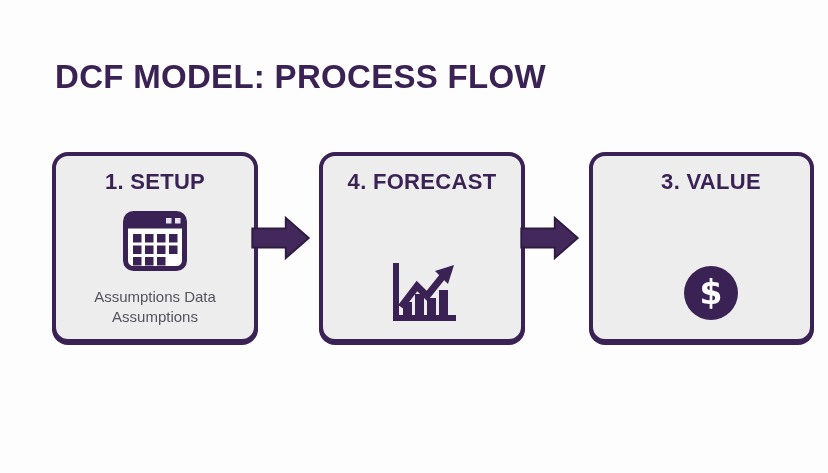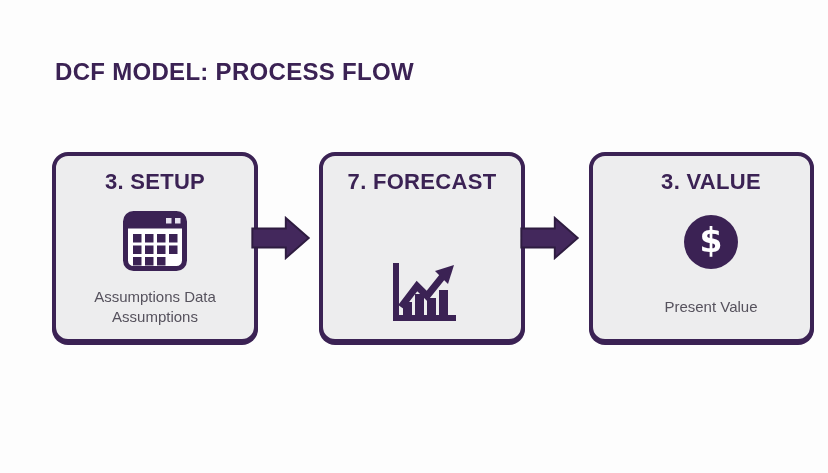--- a/index.html
+++ b/index.html
@@ -3,21 +3,21 @@
 <meta charset="utf-8">
 <style>
   html,body{margin:0;padding:0;}
   body{
     width:828px;height:473px;position:relative;overflow:hidden;
     background:#fdfdfd;
     font-family:"Liberation Sans", sans-serif;
   }
   .page-title{
     position:absolute;left:55px;top:58px;
-    font-size:24px;font-weight:800;letter-spacing:.3px;
+    font-size:33px;font-weight:800;letter-spacing:.3px;
     color:#3b2254;white-space:nowrap;
   }
   .flow-row{position:absolute;left:0;top:0;width:828px;height:473px;}
   .step-box{
     position:absolute;top:152px;width:182px;height:157px;
     background:#ededee;border:4px solid #3b2254;border-radius:16px;
     box-shadow:0 2px 0 #3b2254;
     display:flex;flex-direction:column;align-items:center;
     justify-content:space-between;
     padding:13px 8px 13px;box-sizing:content-box;
@@ -47,21 +47,21 @@
   .arrow-2{left:519px;}
 </style>
 </head>
 <body>
 
 <div class="page-title">DCF MODEL: PROCESS FLOW</div>
 
 <div class="flow-row">
 
   <div class="step-box box-1">
-    <div class="step-heading">3. SETUP</div>
+    <div class="step-heading">1. SETUP</div>
     <div class="step-icon">
       <svg width="64" height="60" viewBox="0 0 64 60" aria-hidden="true">
         <rect x="2.5" y="2.5" width="59" height="55" rx="8" fill="#ffffff" stroke="#3b2254" stroke-width="5"></rect>
         <path d="M10.5,2.5 h43 a8,8 0 0 1 8,8 v7 h-59 v-7 a8,8 0 0 1 8,-8 z" fill="#3b2254"></path>
         <rect x="43" y="7" width="5.5" height="5.5" fill="#e6e1ee"></rect>
         <rect x="52" y="7" width="5.5" height="5.5" fill="#e6e1ee"></rect>
         <rect x="10" y="23" width="8.5" height="8.5" fill="#3b2254"></rect>
         <rect x="22" y="23" width="8.5" height="8.5" fill="#3b2254"></rect>
         <rect x="34" y="23" width="8.5" height="8.5" fill="#3b2254"></rect>
         <rect x="46" y="23" width="8.5" height="8.5" fill="#3b2254"></rect>
@@ -75,21 +75,21 @@
       </svg>
     </div>
     <div class="step-caption">Assumptions Data Assumptions</div>
   </div>
 
   <svg class="flow-arrow arrow-1" viewBox="0 0 62 46" aria-hidden="true">
     <polygon points="1,13 36,13 36,2 60,23 36,44 36,33 1,33" fill="#43285c" stroke="#2e1c40" stroke-width="2"></polygon>
   </svg>
 
   <div class="step-box box-2">
-    <div class="step-heading">7. FORECAST</div>
+    <div class="step-heading">4. FORECAST</div>
     <div class="step-icon">
       <svg width="68" height="62" viewBox="0 0 68 62" aria-hidden="true">
         <path d="M8 4 V56 H66" stroke="#3b2254" stroke-width="6" fill="none" stroke-linecap="square"></path>
         <rect x="15" y="40" width="9" height="14" fill="#3b2254"></rect>
         <rect x="27" y="32" width="9" height="22" fill="#3b2254"></rect>
         <rect x="39" y="36" width="9" height="18" fill="#3b2254"></rect>
         <rect x="51" y="28" width="9" height="26" fill="#3b2254"></rect>
         <path d="M13 45 L29 24 L39 34 L55 14" stroke="#3b2254" stroke-width="7" fill="none"></path>
         <polygon points="47,9 66,3 60,22" fill="#3b2254"></polygon>
       </svg>
@@ -100,16 +100,15 @@
     <polygon points="1,13 36,13 36,2 60,23 36,44 36,33 1,33" fill="#43285c" stroke="#2e1c40" stroke-width="2"></polygon>
   </svg>
 
   <div class="step-box box-3">
     <div class="step-heading">3. VALUE</div>
     <div class="step-icon">
       <div class="dollar-circle">
         <span>$</span>
       </div>
     </div>
-    <div class="step-caption">Present Value</div>
   </div>
 
 </div>
 
 </body></html>

